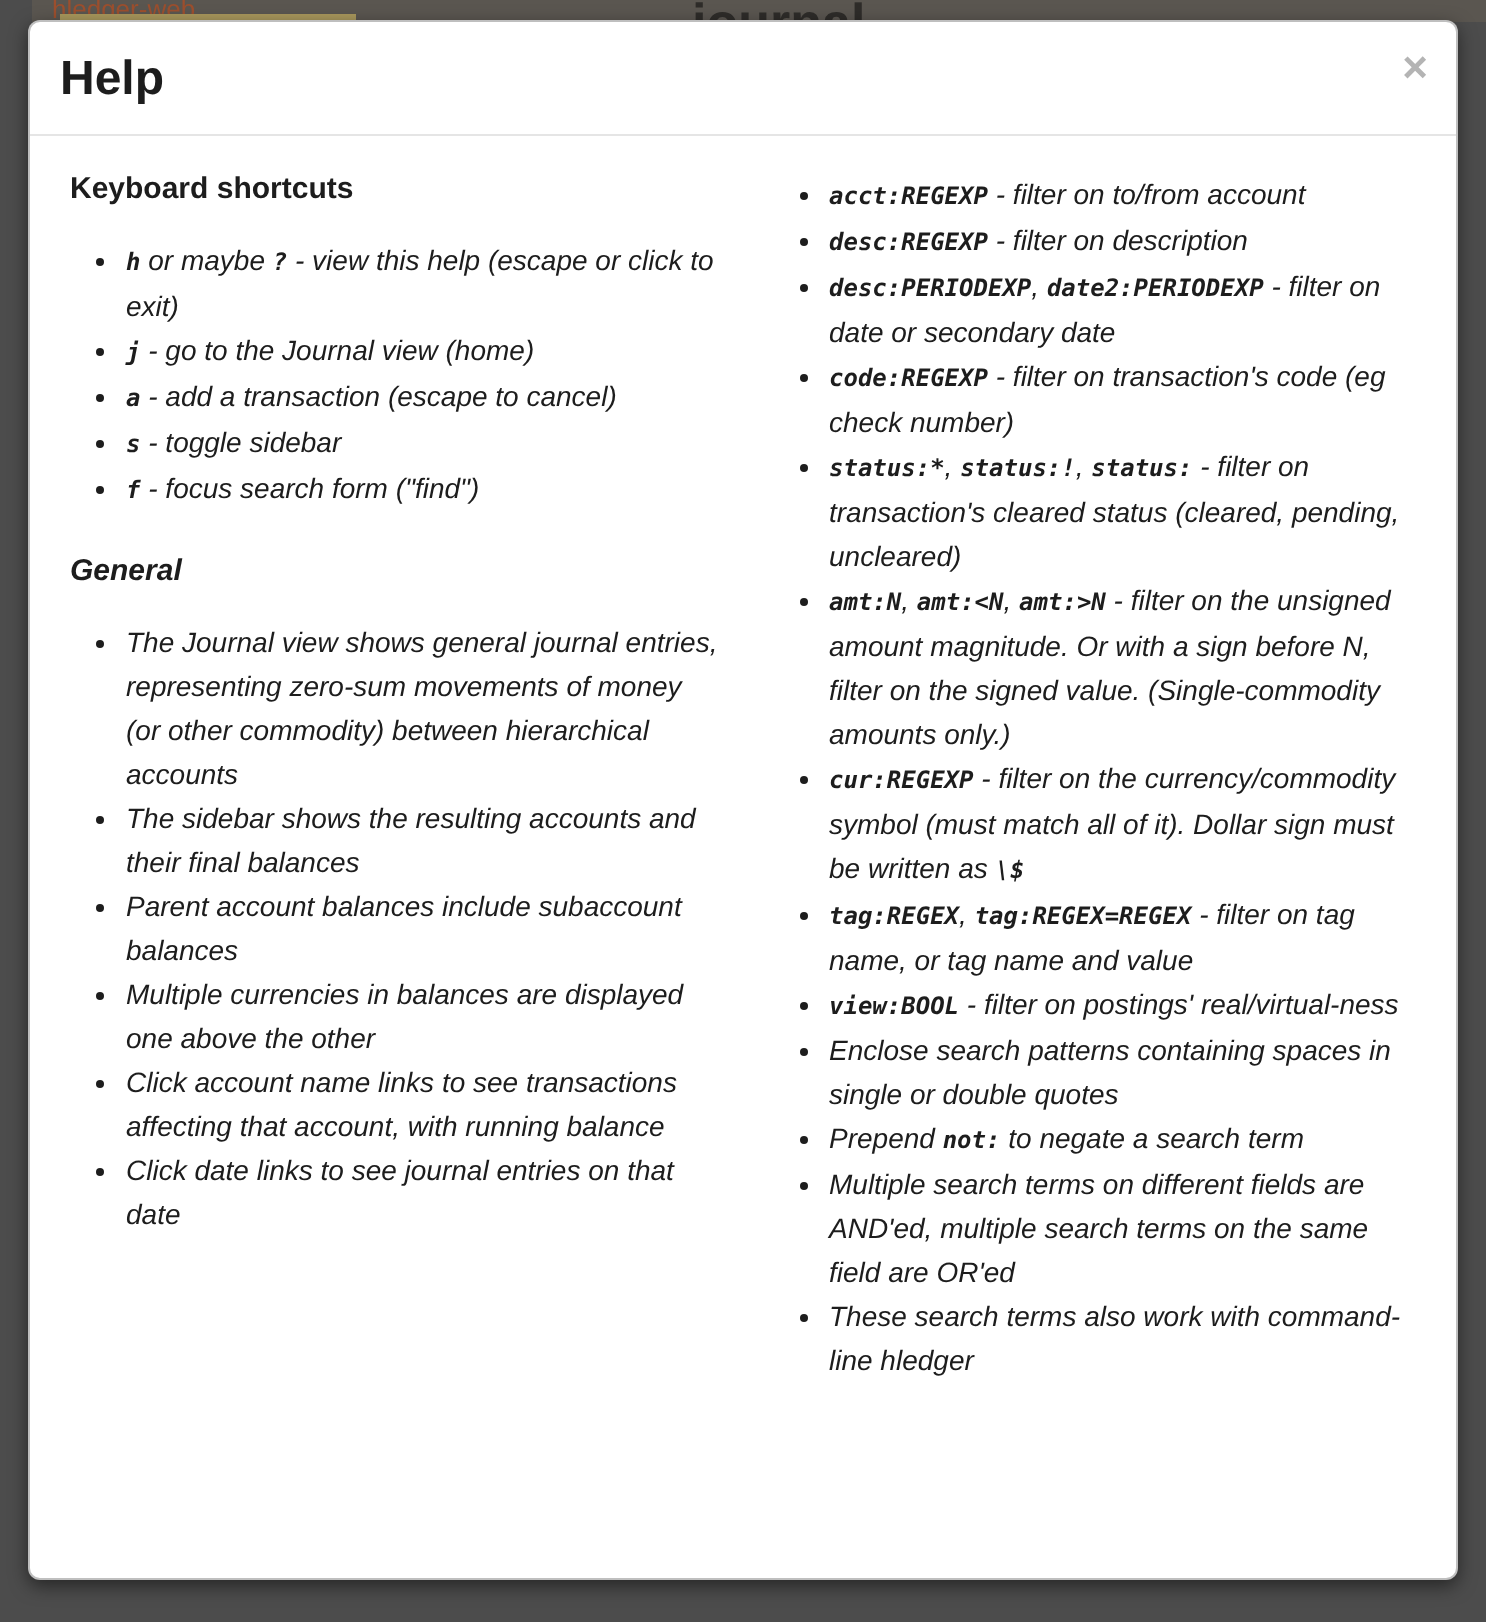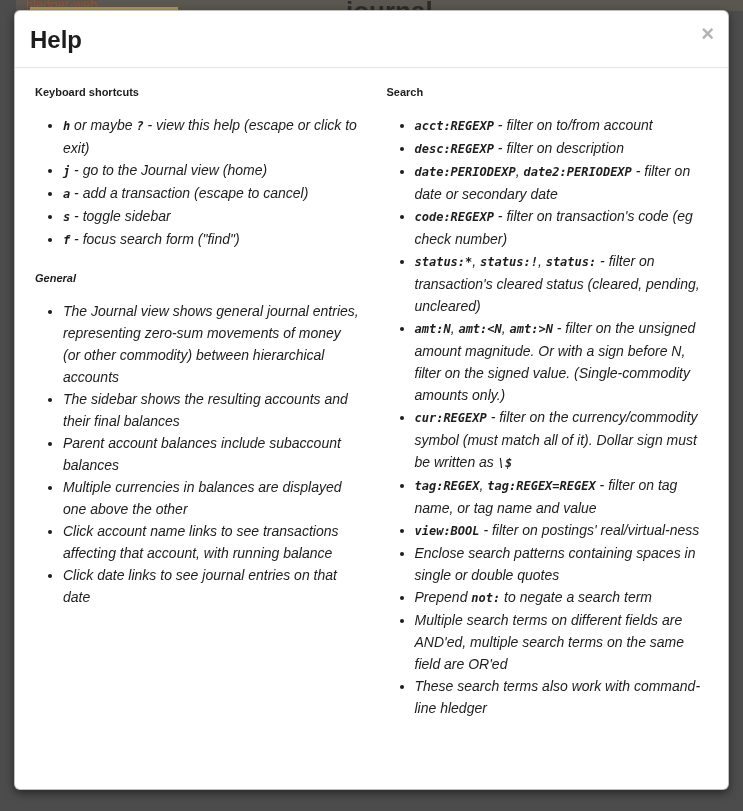--- a/index.html
+++ b/index.html
@@ -58,21 +58,21 @@
     cursor: pointer;
     font-family: "Liberation Sans", sans-serif;
   }
   .modal-body {
     display: flex; gap: 26px;
     padding: 18px 16px 15px 20px;
   }
   .col { flex: 1 1 0; min-width: 0; }
   .section-heading {
     margin: 0 0 16px 0;
-    font-size: 11px; font-weight: bold;
+    font-size: 15px; font-weight: bold;
     color: var(--text, #1d1d1d);
   }
   .section-heading.spaced { margin-top: 21px; font-style: italic; }
   ul.help-list { margin: 0; padding: 0 0 0 28px; list-style: disc; }
   ul.help-list li {
     font-size: 14px; line-height: 22px;
     color: var(--text, #1d1d1d);
     font-style: italic;
   }
   code {
@@ -111,25 +111,24 @@
         <ul class="help-list">
             <li>The Journal view shows general journal entries, representing zero-sum movements of money (or other commodity) between hierarchical accounts</li>
             <li>The sidebar shows the resulting accounts and their final balances</li>
             <li>Parent account balances include subaccount balances</li>
             <li>Multiple currencies in balances are displayed one above the other</li>
             <li>Click account name links to see transactions affecting that account, with running balance</li>
             <li>Click date links to see journal entries on that date</li>
           </ul>
       </div>
       <div class="col">
-        <h3 class="section-heading">Search</h3>
         <ul class="help-list">
             <li><code>acct:REGEXP</code> - filter on to/from account</li>
             <li><code>desc:REGEXP</code> - filter on description</li>
-            <li><code>date:PERIODEXP</code>, <code>date2:PERIODEXP</code> - filter on date or secondary date</li>
+            <li><code>desc:PERIODEXP</code>, <code>date2:PERIODEXP</code> - filter on date or secondary date</li>
             <li><code>code:REGEXP</code> - filter on transaction's code (eg check number)</li>
             <li><code>status:*</code>, <code>status:!</code>, <code>status:</code> - filter on transaction's cleared status (cleared, pending, uncleared)</li>
             <li><code>amt:N</code>, <code>amt:&lt;N</code>, <code>amt:&gt;N</code> - filter on the unsigned amount magnitude. Or with a sign before N, filter on the signed value. (Single-commodity amounts only.)</li>
             <li><code>cur:REGEXP</code> - filter on the currency/commodity symbol (must match all of it). Dollar sign must be written as <code>\$</code></li>
             <li><code>tag:REGEX</code>, <code>tag:REGEX=REGEX</code> - filter on tag name, or tag name and value</li>
             <li><code>view:BOOL</code> - filter on postings' real/virtual-ness</li>
             <li>Enclose search patterns containing spaces in single or double quotes</li>
             <li>Prepend <code>not:</code> to negate a search term</li>
             <li>Multiple search terms on different fields are AND'ed, multiple search terms on the same field are OR'ed</li>
             <li>These search terms also work with command-line hledger</li>

